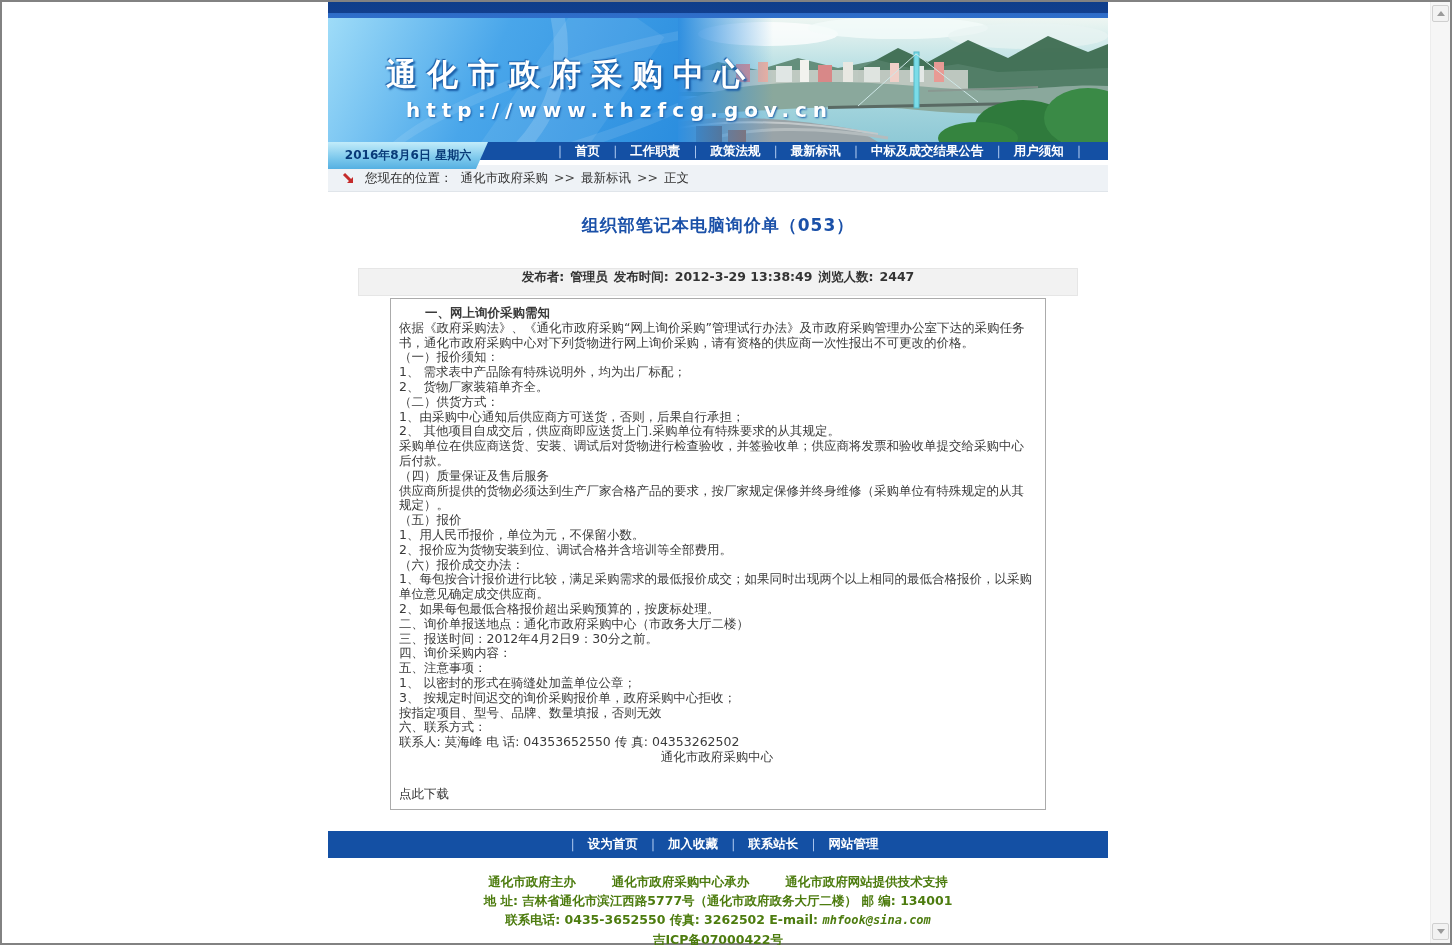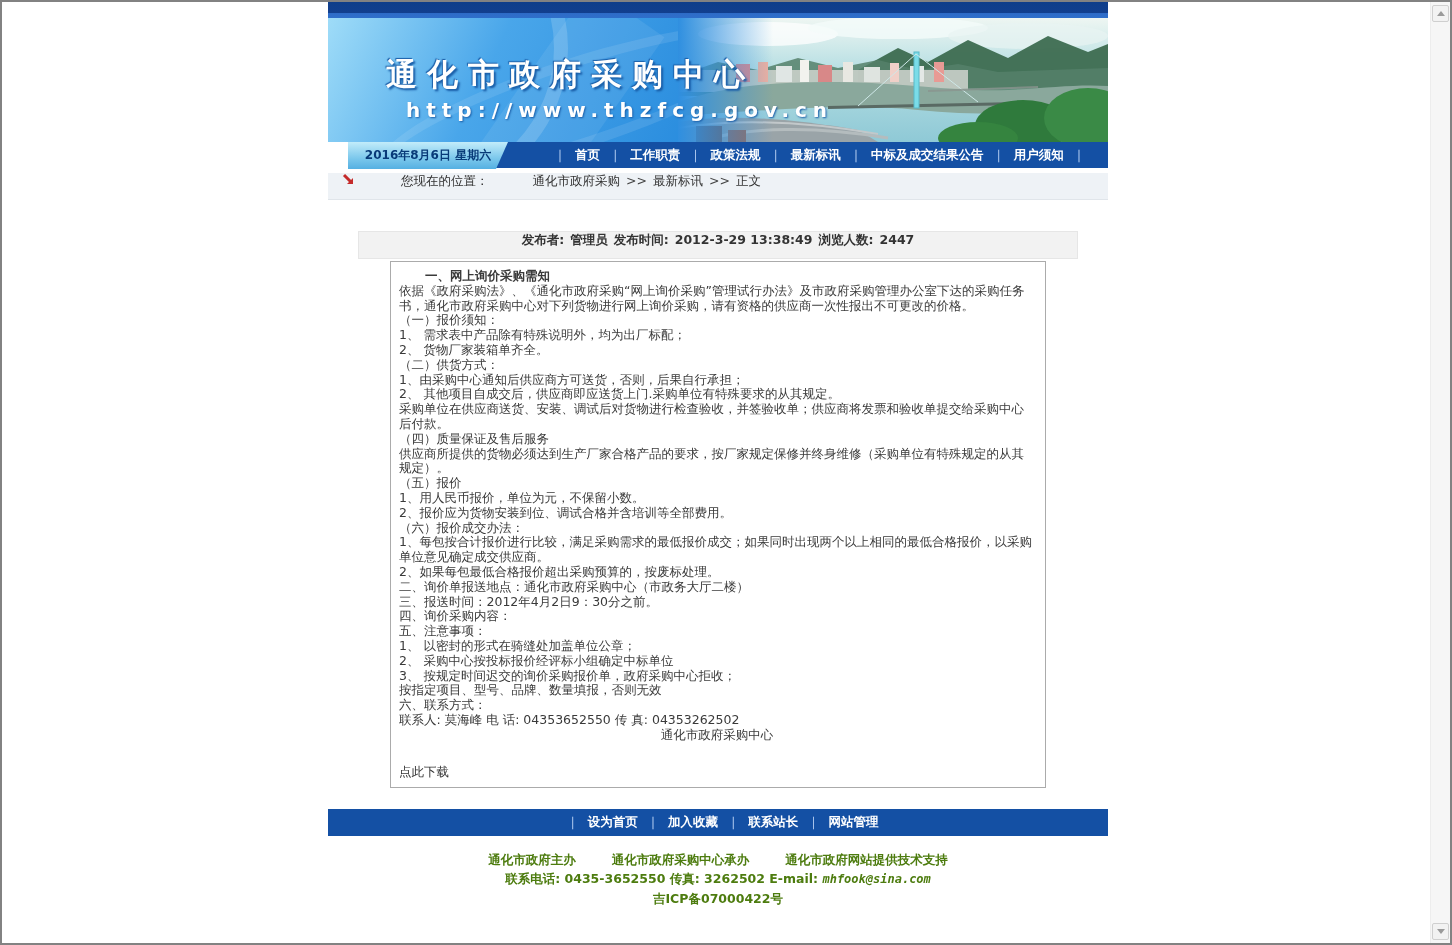--- a/index.html
+++ b/index.html
@@ -31,34 +31,34 @@
   .swoosh2 { position:absolute; left:40px; top:40px; width:420px; height:90px; border-radius:50%;
              border:10px solid rgba(255,255,255,0.10); transform:rotate(-18deg); }
   .swoosh3 { position:absolute; left:180px; top:-30px; width:90px; height:260px; background:rgba(255,255,255,0.08);
              transform:rotate(35deg); }
   .banner-title { position:absolute; left:58px; top:36px; color:#fff; font-weight:bold; font-size:31px;
                   letter-spacing:10px; text-shadow:2px 2px 2px #1a5ea8, -1px -1px 1px #1a5ea8; white-space:nowrap; }
   .banner-url { position:absolute; left:78px; top:80px; color:#fff; font-weight:bold; font-size:20px;
                 letter-spacing:6px; text-shadow:1px 1px 2px #1a5ea8; }
 
   
-  .nav-bar { position:relative; height:26px; background:#1450a4; display:flex; align-items:center;margin-left:20px; }
+  .nav-bar { position:relative; height:18px; background:#1450a4; display:flex; align-items:center; }
   .date-area { position:absolute; left:0; top:0; height:27px; width:160px;
                background:linear-gradient(to bottom,#c2ecfa 0%,#7cc8ec 60%,#55b0e2 100%);
                clip-path:polygon(0 0,100% 0,calc(100% - 12px) 100%,0 100%);
                display:flex; align-items:center; justify-content:center;
                color:#083a78; font-weight:bold; font-size:12px; }
   .nav-links { margin-left:auto; padding-right:14px; display:flex; align-items:center;
                color:#fff; font-size:12.5px; font-weight:bold; }
   .nav-links a { color:#fff; text-decoration:none; cursor:pointer; }
   .nav-sep { margin:0 9px; font-weight:normal; color:#cfe2ff; }
 
   
   .breadcrumb-bar { margin-top:5px; height:27px; background:#eef2f6; border-bottom:1px solid #e0e5ea;
-                    display:flex; padding-left:14px; font-size:12.5px; color:#333;gap:36px; }
+                    display:flex; align-items:center; padding-left:14px; font-size:12.5px; color:#333; }
   .crumb-arrow { margin-right:10px; display:inline-flex; }
   .breadcrumb-bar a { color:#333; text-decoration:none; cursor:pointer; }
   .crumb-sep { margin:0 6px; color:#444; }
   .crumb-label { margin-right:8px; }
 
   
   .article-title { margin-top:22px; text-align:center; color:#1a50a8; font-size:17px; font-weight:bold; letter-spacing:1px; }
   .meta-bar { margin:31px auto 0; width:720px; height:28px; background:#f2f2f2; border:1px solid #e6e6e6;
               display:flex; align-items:flex-start; justify-content:center; font-size:12.5px; font-weight:bold; color:#333; }
   .meta-bar span { margin:0 3px; }
@@ -164,20 +164,21 @@
       <span class="crumb-arrow">
         <svg width="13" height="13" viewBox="0 0 13 13">
           <path d="M2,2 L9,9" stroke="#c42b2b" stroke-width="3"></path>
           <path d="M11,11 L11,5 L5,11 Z" fill="#c42b2b"></path>
         </svg>
       </span>
       <span class="crumb-label">您现在的位置：</span>
       <span id="crumb-path"><a>通化市政府采购</a><span class="crumb-sep">&gt;&gt;</span><a>最新标讯</a><span class="crumb-sep">&gt;&gt;</span><a>正文</a></span>
     </div>
 
+    <div class="article-title">组织部笔记本电脑询价单（053）</div>
 
     <div class="meta-bar">
       <span>发布者:</span>
       <span>管理员</span>
       <span>发布时间:</span>
       <span>2012-3-29 13:38:49</span>
       <span>浏览人数:</span>
       <span>2447</span>
     </div>
 
@@ -198,21 +199,20 @@
           <div class="content-line">1、用人民币报价，单位为元，不保留小数。</div>
           <div class="content-line">2、报价应为货物安装到位、调试合格并含培训等全部费用。</div>
           <div class="content-line">（六）报价成交办法：</div>
           <div class="content-line">1、每包按合计报价进行比较，满足采购需求的最低报价成交；如果同时出现两个以上相同的最低合格报价，以采购单位意见确定成交供应商。</div>
           <div class="content-line">2、如果每包最低合格报价超出采购预算的，按废标处理。</div>
           <div class="content-line">二、询价单报送地点：通化市政府采购中心（市政务大厅二楼）</div>
           <div class="content-line">三、报送时间：2012年4月2日9：30分之前。</div>
           <div class="content-line">四、询价采购内容：</div>
           <div class="content-line">五、注意事项：</div>
           <div class="content-line">1、 以密封的形式在骑缝处加盖单位公章；</div>
-          <div class="content-line">2、 采购中心按投标报价经评标小组确定中标单位</div>
           <div class="content-line">3、 按规定时间迟交的询价采购报价单，政府采购中心拒收；</div>
           <div class="content-line">按指定项目、型号、品牌、数量填报，否则无效</div>
           <div class="content-line">六、联系方式：</div>
           <div class="content-line">联系人: 莫海峰 电 话: 04353652550 传 真: 04353262502</div>
           <div class="content-line center">通化市政府采购中心</div>
         </div>
       <div class="download-link">点此下载</div>
     </div>
 
     <div class="footer-bar" id="footer-links">
@@ -221,20 +221,21 @@
         <span class="footer-sep">｜</span>
         <a>加入收藏</a>
         <span class="footer-sep">｜</span>
         <a>联系站长</a>
         <span class="footer-sep">｜</span>
         <a>网站管理</a>
       </div>
 
     <div class="footer-info">
       <div class="footer-orgs" id="footer-orgs"><span>通化市政府主办</span><span>通化市政府采购中心承办</span><span>通化市政府网站提供技术支持</span></div>
+      <div>地 址: 吉林省通化市滨江西路5777号（通化市政府政务大厅二楼） 邮 编: 134001</div>
       <div>
         <span>联系电话: 0435-3652550 传真: 3262502 E-mail:</span>
         <span class="footer-email">mhfook@sina.com</span>
       </div>
       <div>吉ICP备07000422号</div>
     </div>
 
   </div>
 
   <div class="scrollbar">

